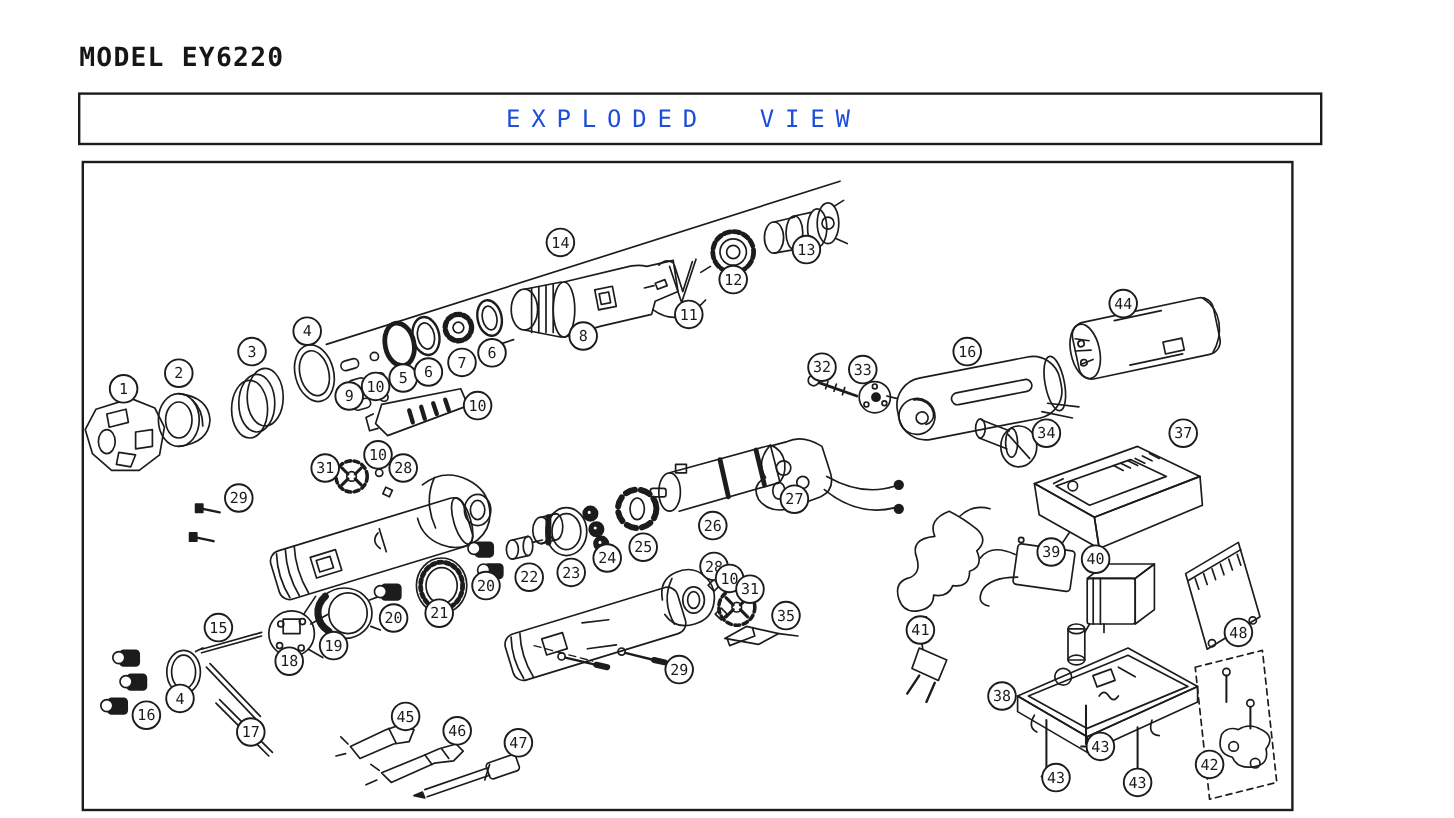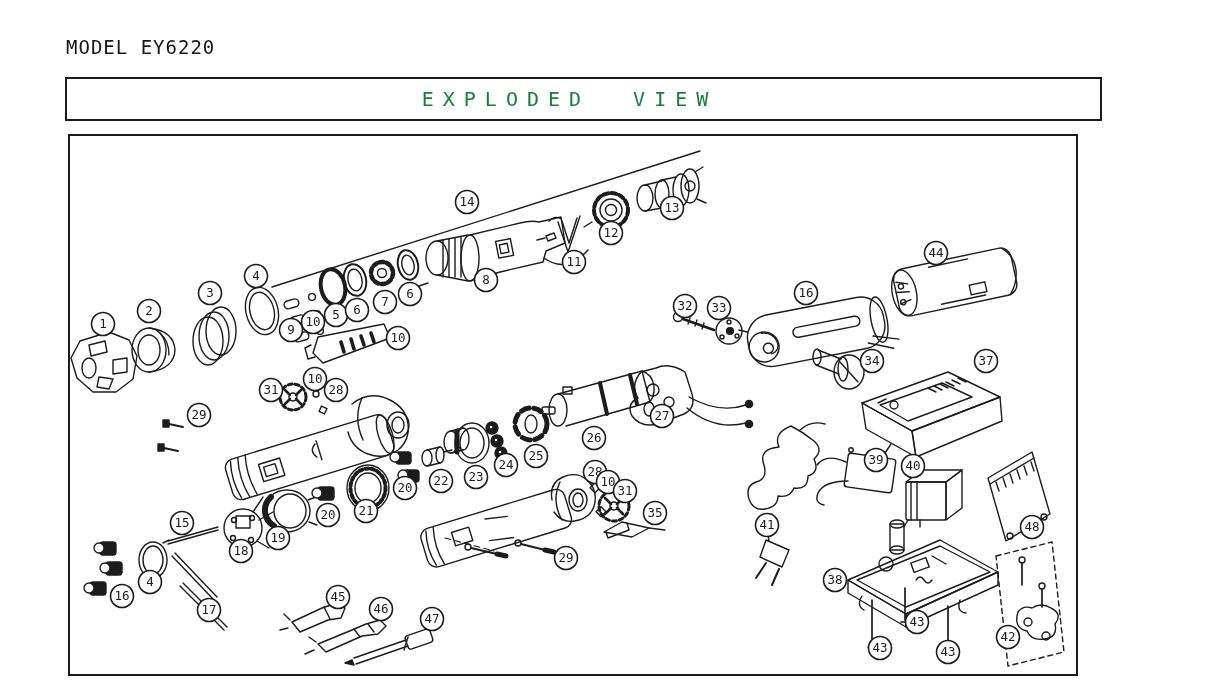--- a/index.html
+++ b/index.html
@@ -4,29 +4,29 @@
 <style>
   html,body{margin:0;padding:0;}
   body{
     width:1212px;height:682px;position:relative;overflow:hidden;
     background:#ffffff;
     font-family:"DejaVu Sans Mono","Liberation Mono",monospace;
     color:#1c1c1c;
   }
   .model-title{
     position:absolute;left:66px;top:36px;
-    font-size:19px;font-weight:normal;letter-spacing:1px;color:#161616;
+    font-size:22px;font-weight:bold;letter-spacing:1px;color:#161616;
   }
   .banner{
     position:absolute;left:65px;top:77px;width:1033px;height:40px;
     border:2px solid #1c1c1c;
     display:flex;align-items:center;justify-content:center;
   }
   .banner-text{
-    font-size:20px;letter-spacing:9px;word-spacing:22px;color:#15803d;
+    font-size:20px;letter-spacing:9px;word-spacing:22px;color:#1d4ed8;
     transform:translateX(-14px);
   }
   .frame{
     position:absolute;left:68px;top:134px;width:1006px;height:538px;
     border:2px solid #1c1c1c;
   }
   svg.diagram{position:absolute;left:0;top:0;}
   .co-circle{fill:#ffffff;stroke:#1c1c1c;stroke-width:1.6;}
   .co-text{
     font-family:"DejaVu Sans Mono","Liberation Mono",monospace;

